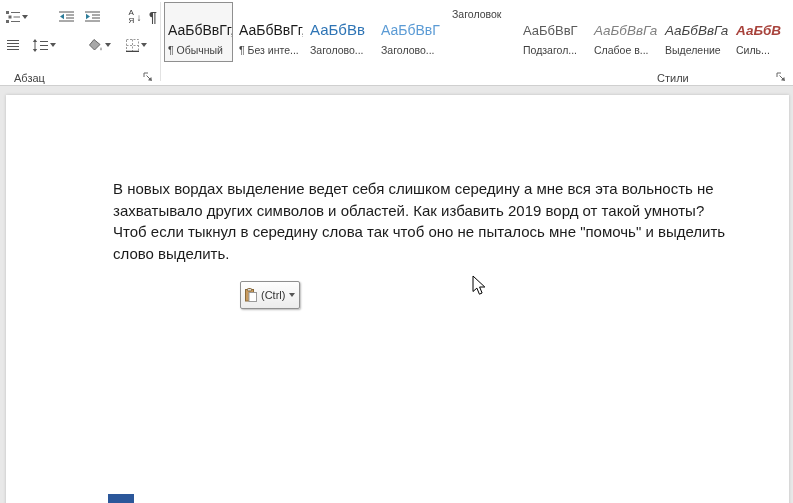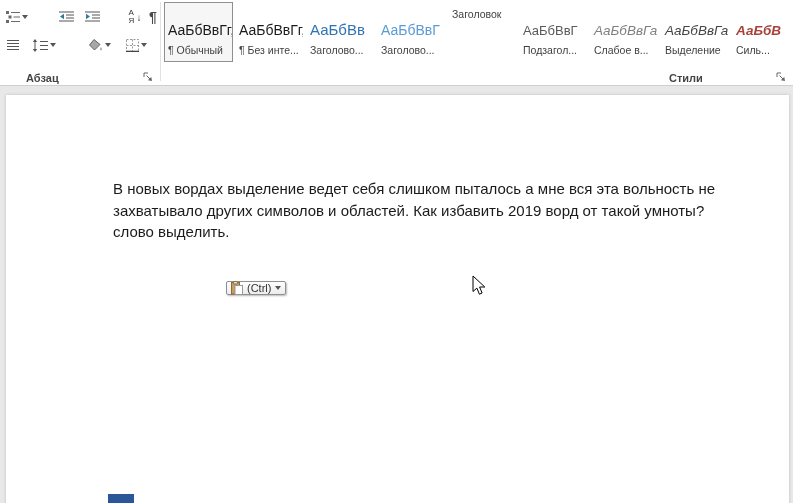--- a/index.html
+++ b/index.html
@@ -40,22 +40,22 @@
   .dd {
     width: 0; height: 0;
     border-left: 3px solid transparent;
     border-right: 3px solid transparent;
     border-top: 4px solid #555;
   }
   .sort-col { display: flex; flex-direction: column; line-height: 8px; font-size: 8px; color: #333; }
   .sort-arrow { font-size: 10px; color: #333; }
 
   .group-footer {
-    position: absolute; left: 12px; right: 0; bottom: 2px; height: 14px;
-    font-size: 11px; color: #444; font-weight: bold;
+    position: absolute; left: 0; right: 0; bottom: 2px; height: 14px;
+    font-size: 11px; color: #444;
   }
   .group-label { position: absolute; bottom: 0; }
   .pg .group-label { left: 14px; }
   .launcher { position: absolute; right: 5px; bottom: 0; width: 12px; height: 12px; cursor: default; }
   .styles-label { left: 495px; }
 
   
   .sg { position: absolute; left: 162px; top: 0; right: 0; height: 86px; }
   .styles-gallery {
     position: absolute; left: 2px; top: 2px; right: 0; height: 63px;
@@ -104,21 +104,21 @@
   .doc-line { white-space: nowrap; }
   .misspelled {
     text-decoration-style: wavy;
     text-decoration-color: #e0382a;
     text-decoration-thickness: 1px;
     text-underline-offset: 3px;
   }
 
   
   .paste-btn {
-    position: absolute; left: 226px; top: 195px; height: 14px;
+    position: absolute; left: 240px; top: 195px; height: 28px;
     display: flex; align-items: center; gap: 4px;
     padding: 0 4px;
     background: linear-gradient(#fefefe, #ececec);
     border: 1px solid #8f8f8f; border-radius: 2px;
     box-shadow: 1px 1px 2px rgba(0,0,0,0.28);
     cursor: default;
   }
   .paste-label { font-size: 11px; color: #333; }
 
   .cursor { position: absolute; left: 472px; top: 189px; pointer-events: none; }
@@ -281,22 +281,23 @@
           <polygon points="9,9 8.3,4.9 4.9,8.3" fill="#666"></polygon>
         </svg>
       </span>
     </div>
   </div>
 </div>
 
 <div class="doc-area">
   <div class="page">
     <div class="doc-text">
-        <div class="doc-line"><span>В новых </span><span class="misspelled">вордах</span><span> выделение ведет себя слишком </span><span class="misspelled">пыталось</span><span> а мне вся эта вольность не</span></div>
+        <div class="doc-line"><span>В новых </span><span class="misspelled">вордах</span><span> выделение ведет себя слишком </span><span class="misspelled">середину</span><span> а мне вся эта вольность не</span></div>
         <div class="doc-line"><span>захватывало других символов и областей. Как избавить 2019 </span><span class="misspelled">ворд</span><span> от такой </span><span class="misspelled">умноты</span><span>?</span></div>
+        <div class="doc-line"><span>Чтоб если тыкнул в середину слова так чтоб оно не пыталось мне "помочь" и выделить</span></div>
         <div class="doc-line"><span>слово выделить.</span></div>
       </div>
   </div>
 
   <div class="paste-btn">
     <svg width="12" height="14" viewBox="0 0 12 14">
       <rect x="0.5" y="1.5" width="8" height="11.5" fill="#c99b5f" stroke="#8a6a3a"></rect>
       <rect x="2.5" y="0.5" width="4" height="2.5" rx="0.8" fill="#dedede" stroke="#8a6a3a"></rect>
       <rect x="4" y="4.5" width="7.5" height="9" fill="#ffffff" stroke="#9a9a9a"></rect>
     </svg>

